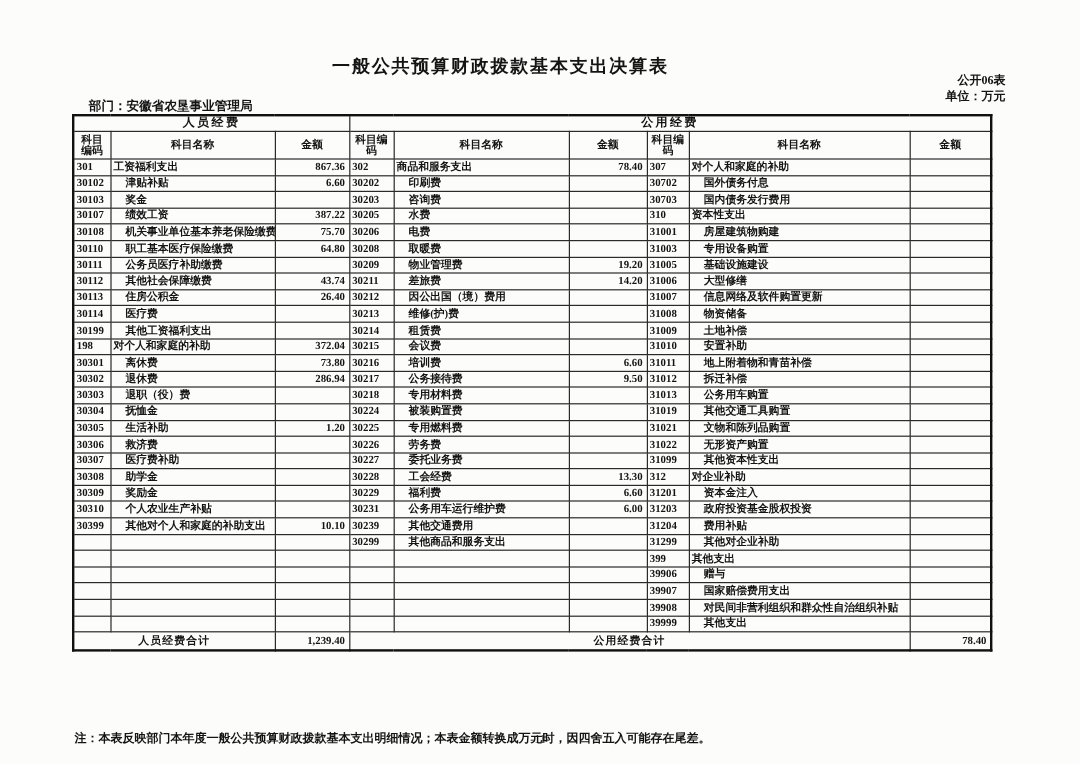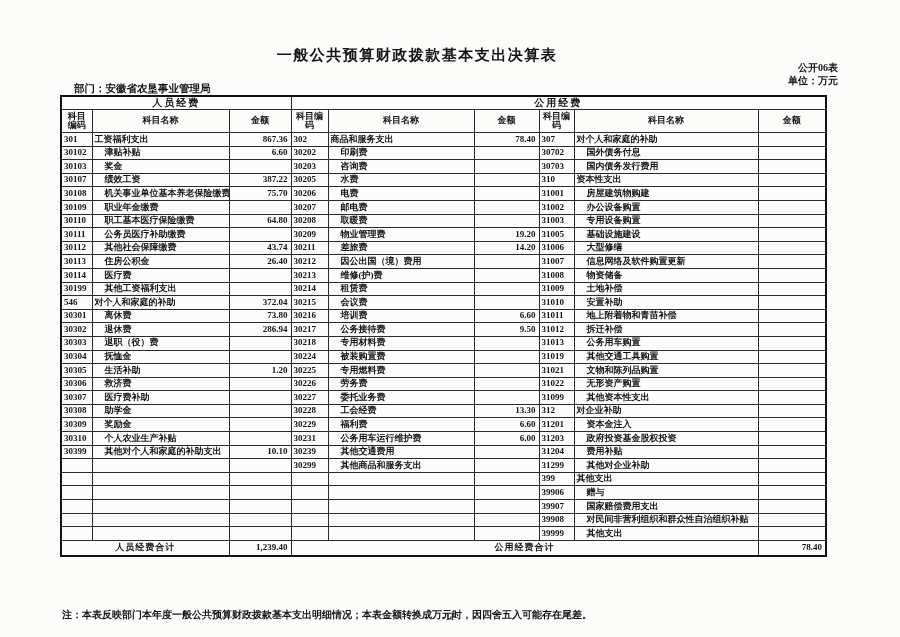--- a/index.html
+++ b/index.html
@@ -120,31 +120,20 @@
           <td class="name sub">机关事业单位基本养老保险缴费</td>
           <td class="amt">75.70</td>
           <td class="code">30206</td>
           <td class="name sub">电费</td>
           <td class="amt"></td>
           <td class="code">31001</td>
           <td class="name sub">房屋建筑物购建</td>
           <td class="amt"></td>
         </tr>
         <tr>
-          <td class="code">30109</td>
-          <td class="name sub">职业年金缴费</td>
-          <td class="amt"></td>
-          <td class="code">30207</td>
-          <td class="name sub">邮电费</td>
-          <td class="amt"></td>
-          <td class="code">31002</td>
-          <td class="name sub">办公设备购置</td>
-          <td class="amt"></td>
-        </tr>
-        <tr>
           <td class="code">30110</td>
           <td class="name sub">职工基本医疗保险缴费</td>
           <td class="amt">64.80</td>
           <td class="code">30208</td>
           <td class="name sub">取暖费</td>
           <td class="amt"></td>
           <td class="code">31003</td>
           <td class="name sub">专用设备购置</td>
           <td class="amt"></td>
         </tr>
@@ -197,21 +186,21 @@
           <td class="name sub">其他工资福利支出</td>
           <td class="amt"></td>
           <td class="code">30214</td>
           <td class="name sub">租赁费</td>
           <td class="amt"></td>
           <td class="code">31009</td>
           <td class="name sub">土地补偿</td>
           <td class="amt"></td>
         </tr>
         <tr>
-          <td class="code">546</td>
+          <td class="code">198</td>
           <td class="name">对个人和家庭的补助</td>
           <td class="amt">372.04</td>
           <td class="code">30215</td>
           <td class="name sub">会议费</td>
           <td class="amt"></td>
           <td class="code">31010</td>
           <td class="name sub">安置补助</td>
           <td class="amt"></td>
         </tr>
         <tr>

